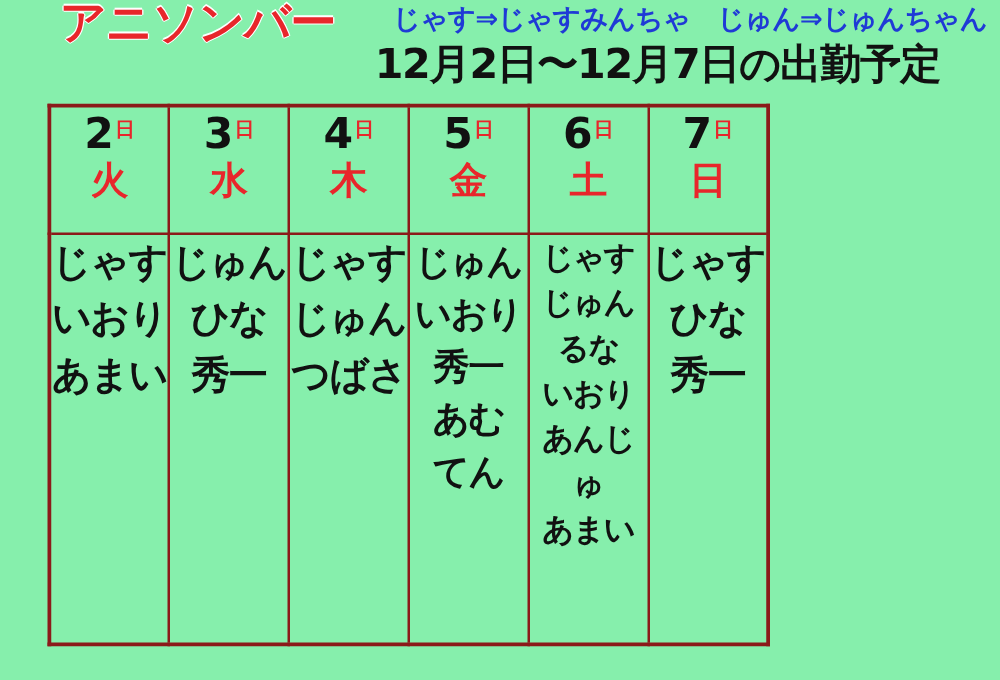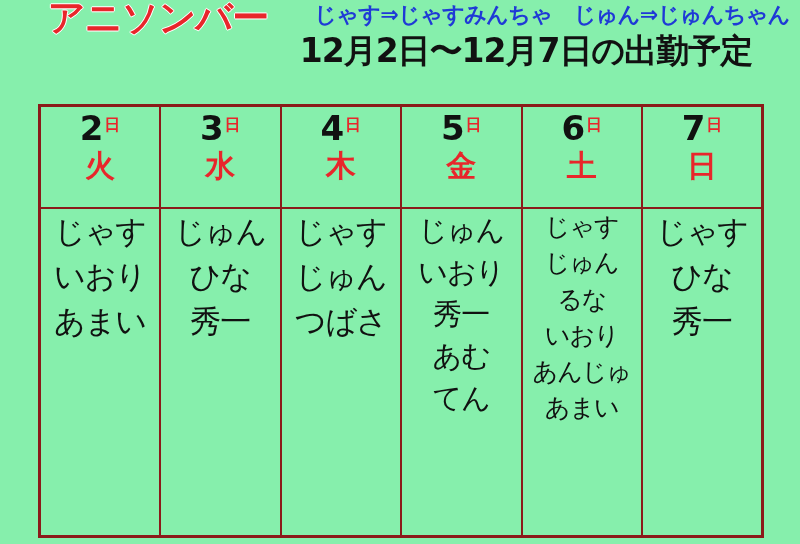--- a/index.html
+++ b/index.html
@@ -75,22 +75,22 @@
     font-weight: bold;
     font-size: 33px;
     letter-spacing: -1px;
     white-space: nowrap;
   }
 
   
   .schedule {
     position: absolute;
     left: 38px;
-    top: 104px;
-    width: 726px;
+    top: 83px;
+    width: 578px;
     border-collapse: collapse;
     table-layout: fixed;
     border: 3px solid #8b1a1a;
   }
   .schedule td {
     border: 2px solid #8b1a1a;
     padding: 0;
     vertical-align: top;
   }
 
@@ -131,21 +131,21 @@
   }
 
   
   .cast-cell {
     height: 326px;
     text-align: center;
     padding-top: 14px;
   }
   .cast-name {
     display: block;
-    font-weight: normal;
+    font-weight: bold;
     color: #111111;
     letter-spacing: -1px;
     line-height: 1.45;
   }
 
   
   .size-l .cast-name { font-size: 31px; }
   .size-m .cast-name { font-size: 29px; }
   .size-s .cast-name { font-size: 25px; }
 </style>

